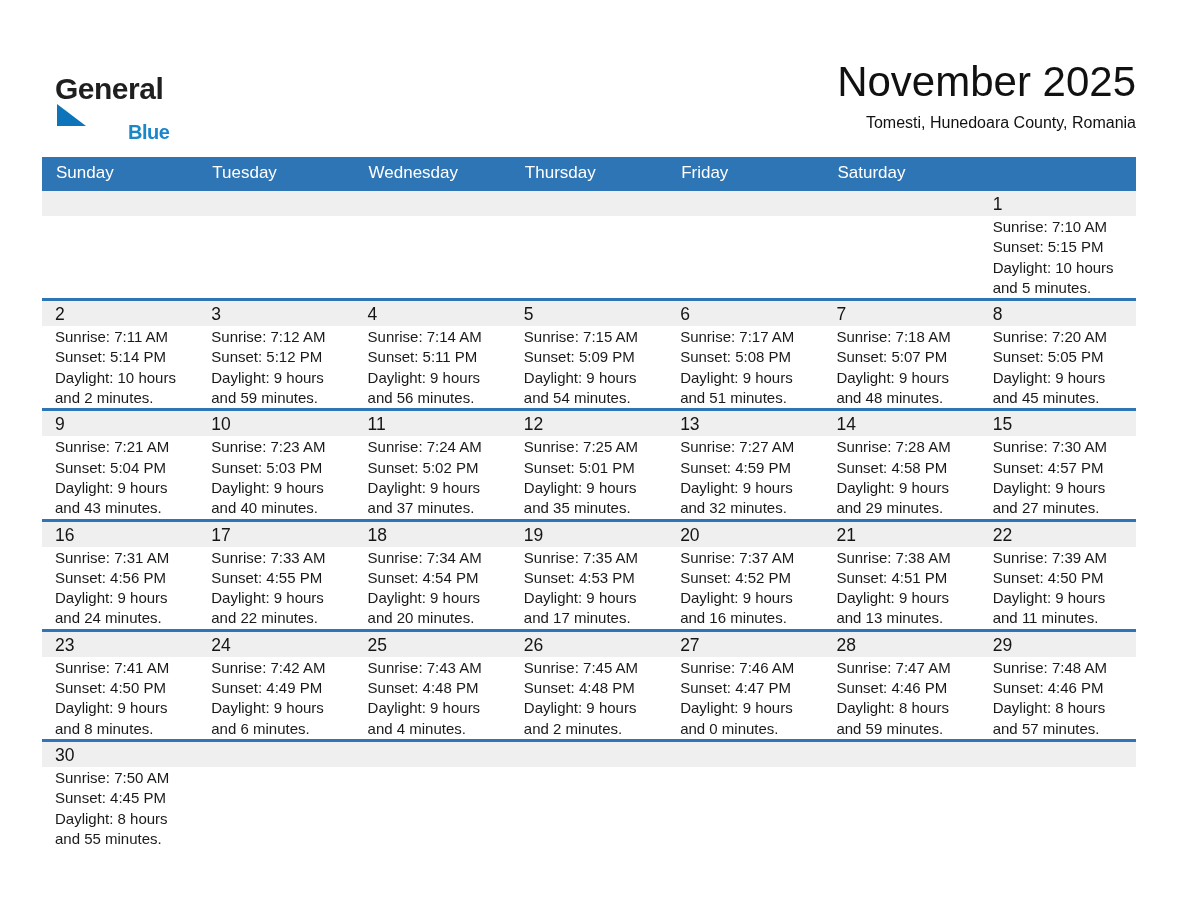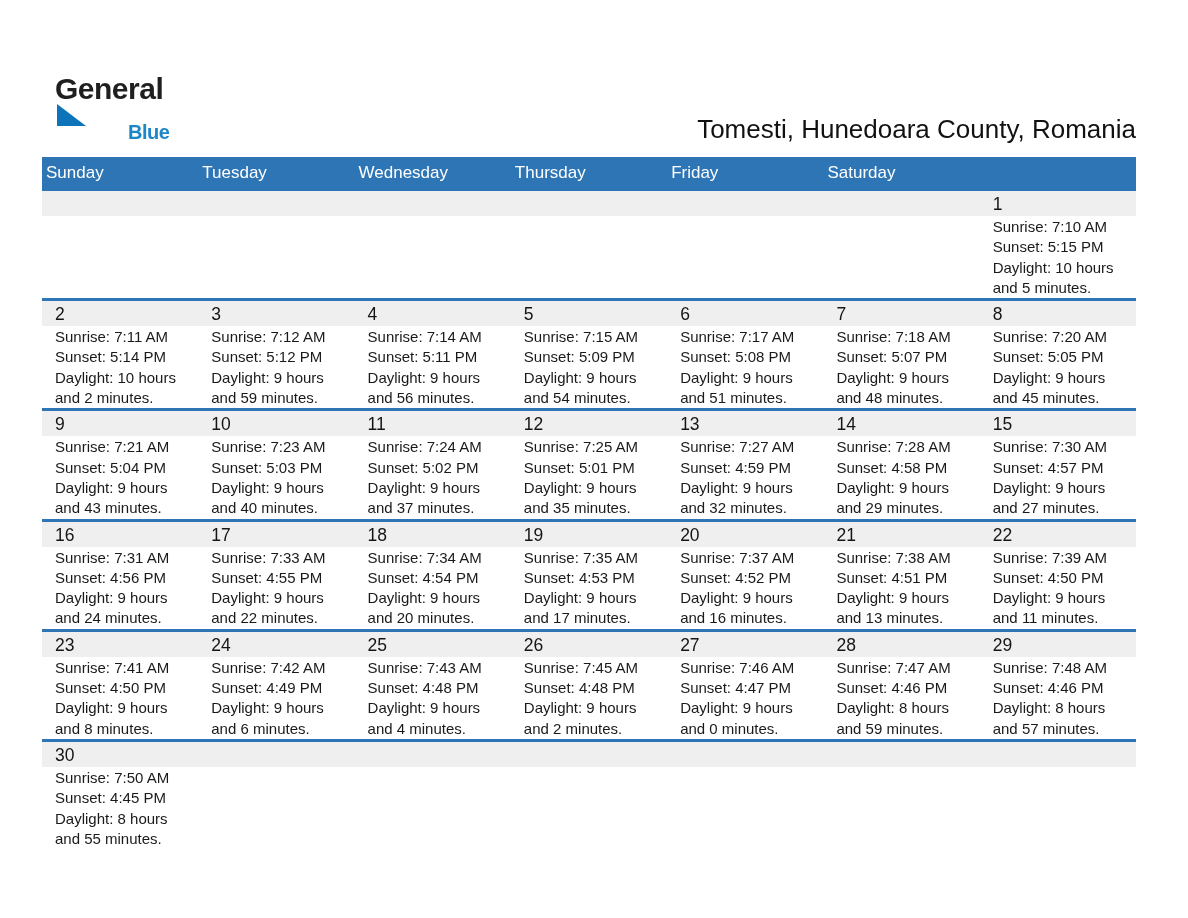--- a/index.html
+++ b/index.html
@@ -18,45 +18,46 @@
   
   .masthead{position:relative;height:157px;}
   .logo{position:absolute;left:13px;top:74px;line-height:1;}
   .logo-row1{display:flex;align-items:flex-start;flex-direction:column;}
   .logo-general{font-size:30px;font-weight:600;letter-spacing:-0.5px;color:#1f1f1f;}
   .logo-triangle{display:inline-block;width:29px;height:22px;margin-left:2px;
     background:var(--triangle-blue);
     clip-path:polygon(0 0,100% 100%,0 100%);}
   .logo-blue{font-size:20px;font-weight:600;letter-spacing:-0.5px;color:var(--logo-blue);margin-left:73px;margin-top:-4px;}
   .title{position:absolute;top:58px;right:0;font-size:42px;font-weight:400;color:#111;}
-  .subtitle{position:absolute;top:114px;right:0;font-size:26px;font-weight:400;color:#111;}
+  .subtitle{position:absolute;top:114px;right:0;font-size:16px;font-weight:400;color:#111;}
 
   
   .weekday-row{display:flex;background:var(--header-bg);height:31px;}
-  .wd{width:14.2857%;color:#ffffff;font-size:17px;line-height:31px;padding-left:4px;}
+  .wd{width:14.2857%;color:#ffffff;font-size:17px;line-height:31px;padding-left:14px;}
 
   
   .week{display:flex;border-top:3px solid var(--row-border);}
   .cell{width:14.2857%;}
   .daynum{height:25px;line-height:26px;background:var(--band-bg);font-size:17.5px;padding-left:13px;color:#151515;}
   .daytext{padding:1px 6px 0 13px;min-height:81px;}
   .line{font-size:15px;line-height:20.3px;color:var(--text);}
 </style>
 </head>
 <body>
 
 <div class="page">
   <div class="masthead">
     <div class="logo">
       <div class="logo-row1">
         <span class="logo-general">General</span>
         <span class="logo-triangle"></span>
       </div>
       <div class="logo-blue">Blue</div>
     </div>
+    <div class="title">November 2025</div>
     <div class="subtitle">Tomesti, Hunedoara County, Romania</div>
   </div>
 
   <div class="weekday-row" id="weekday-row">
       <div class="wd">Sunday</div>
       <div class="wd">Tuesday</div>
       <div class="wd">Wednesday</div>
       <div class="wd">Thursday</div>
       <div class="wd">Friday</div>
       <div class="wd">Saturday</div>

